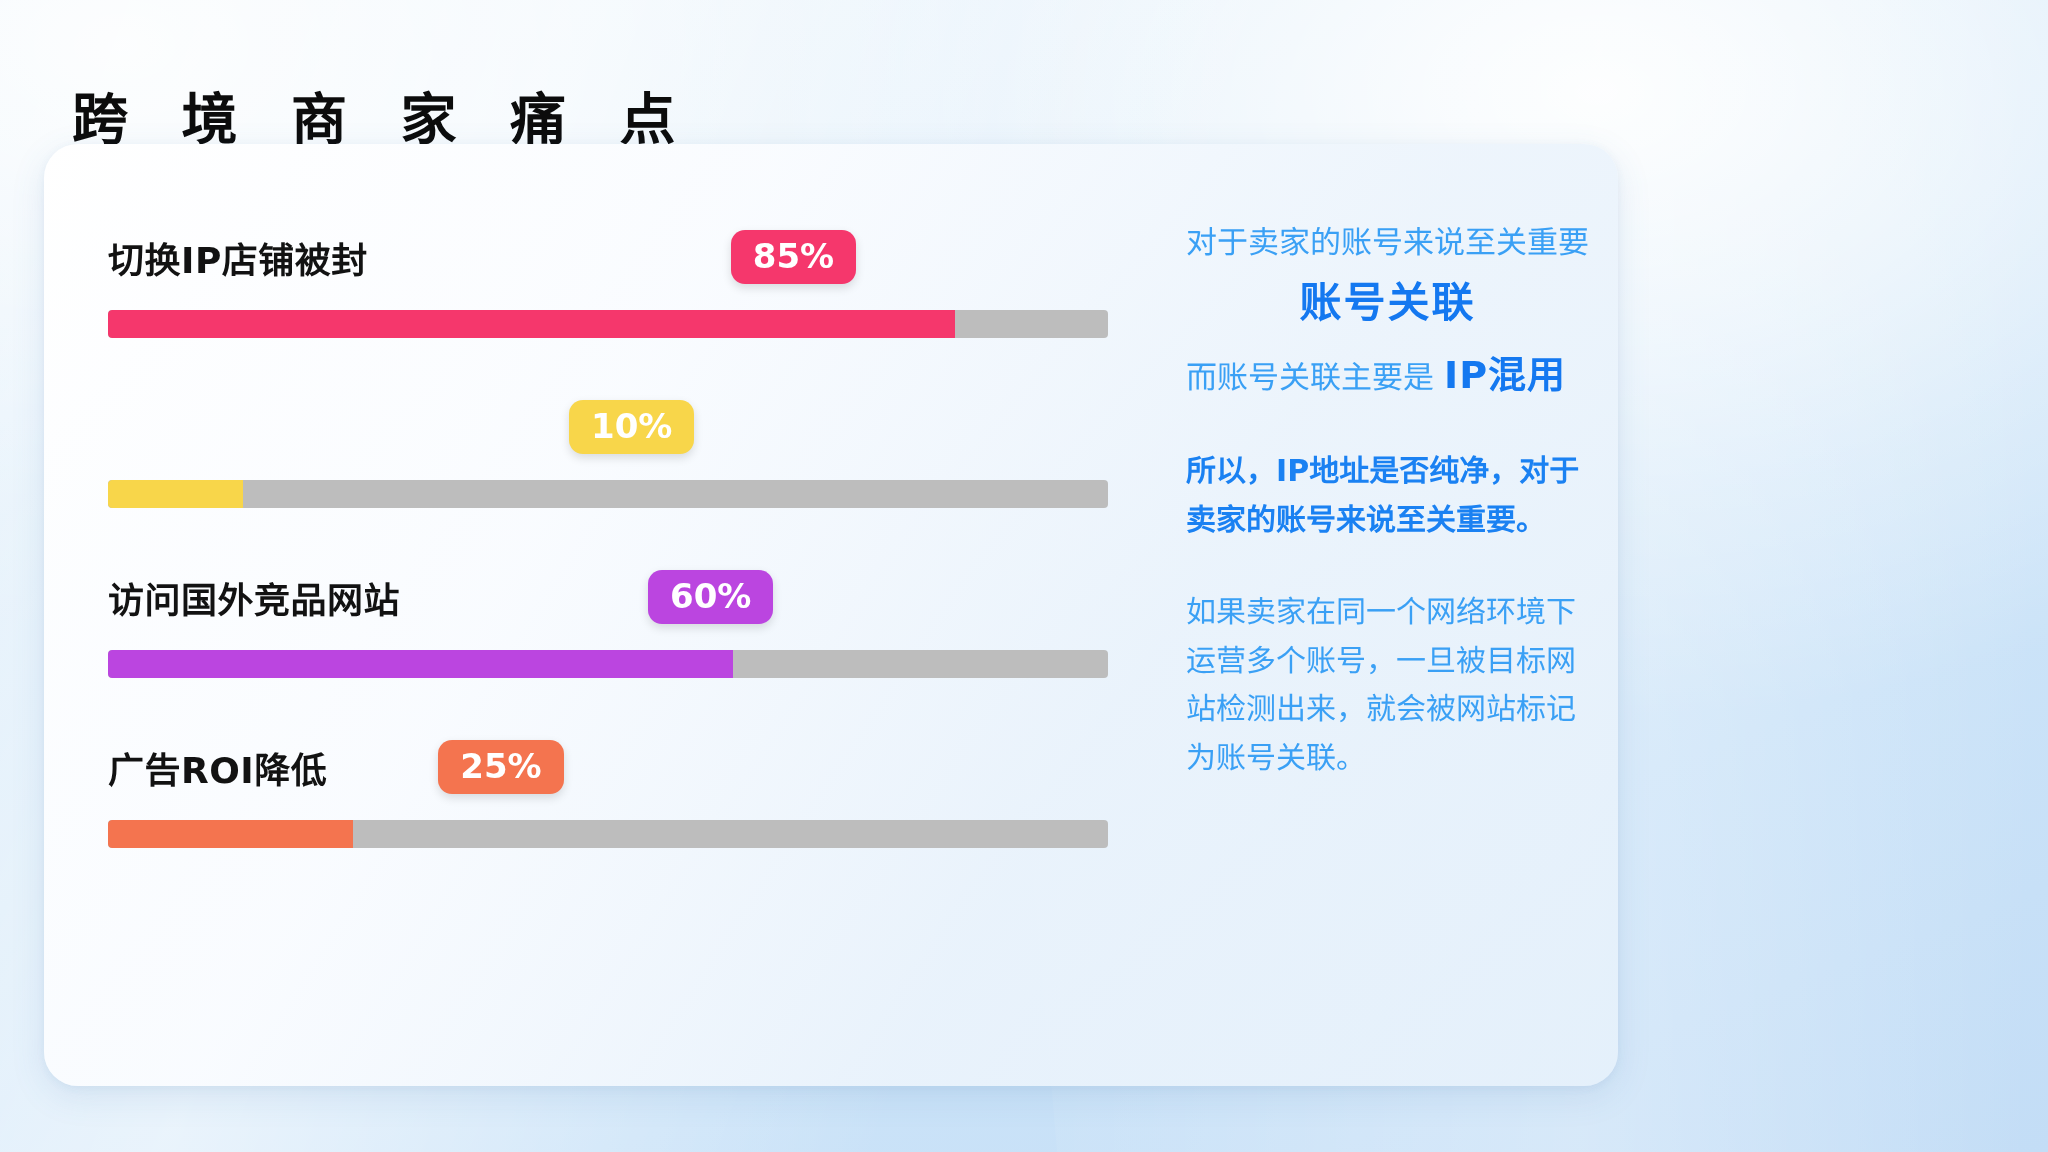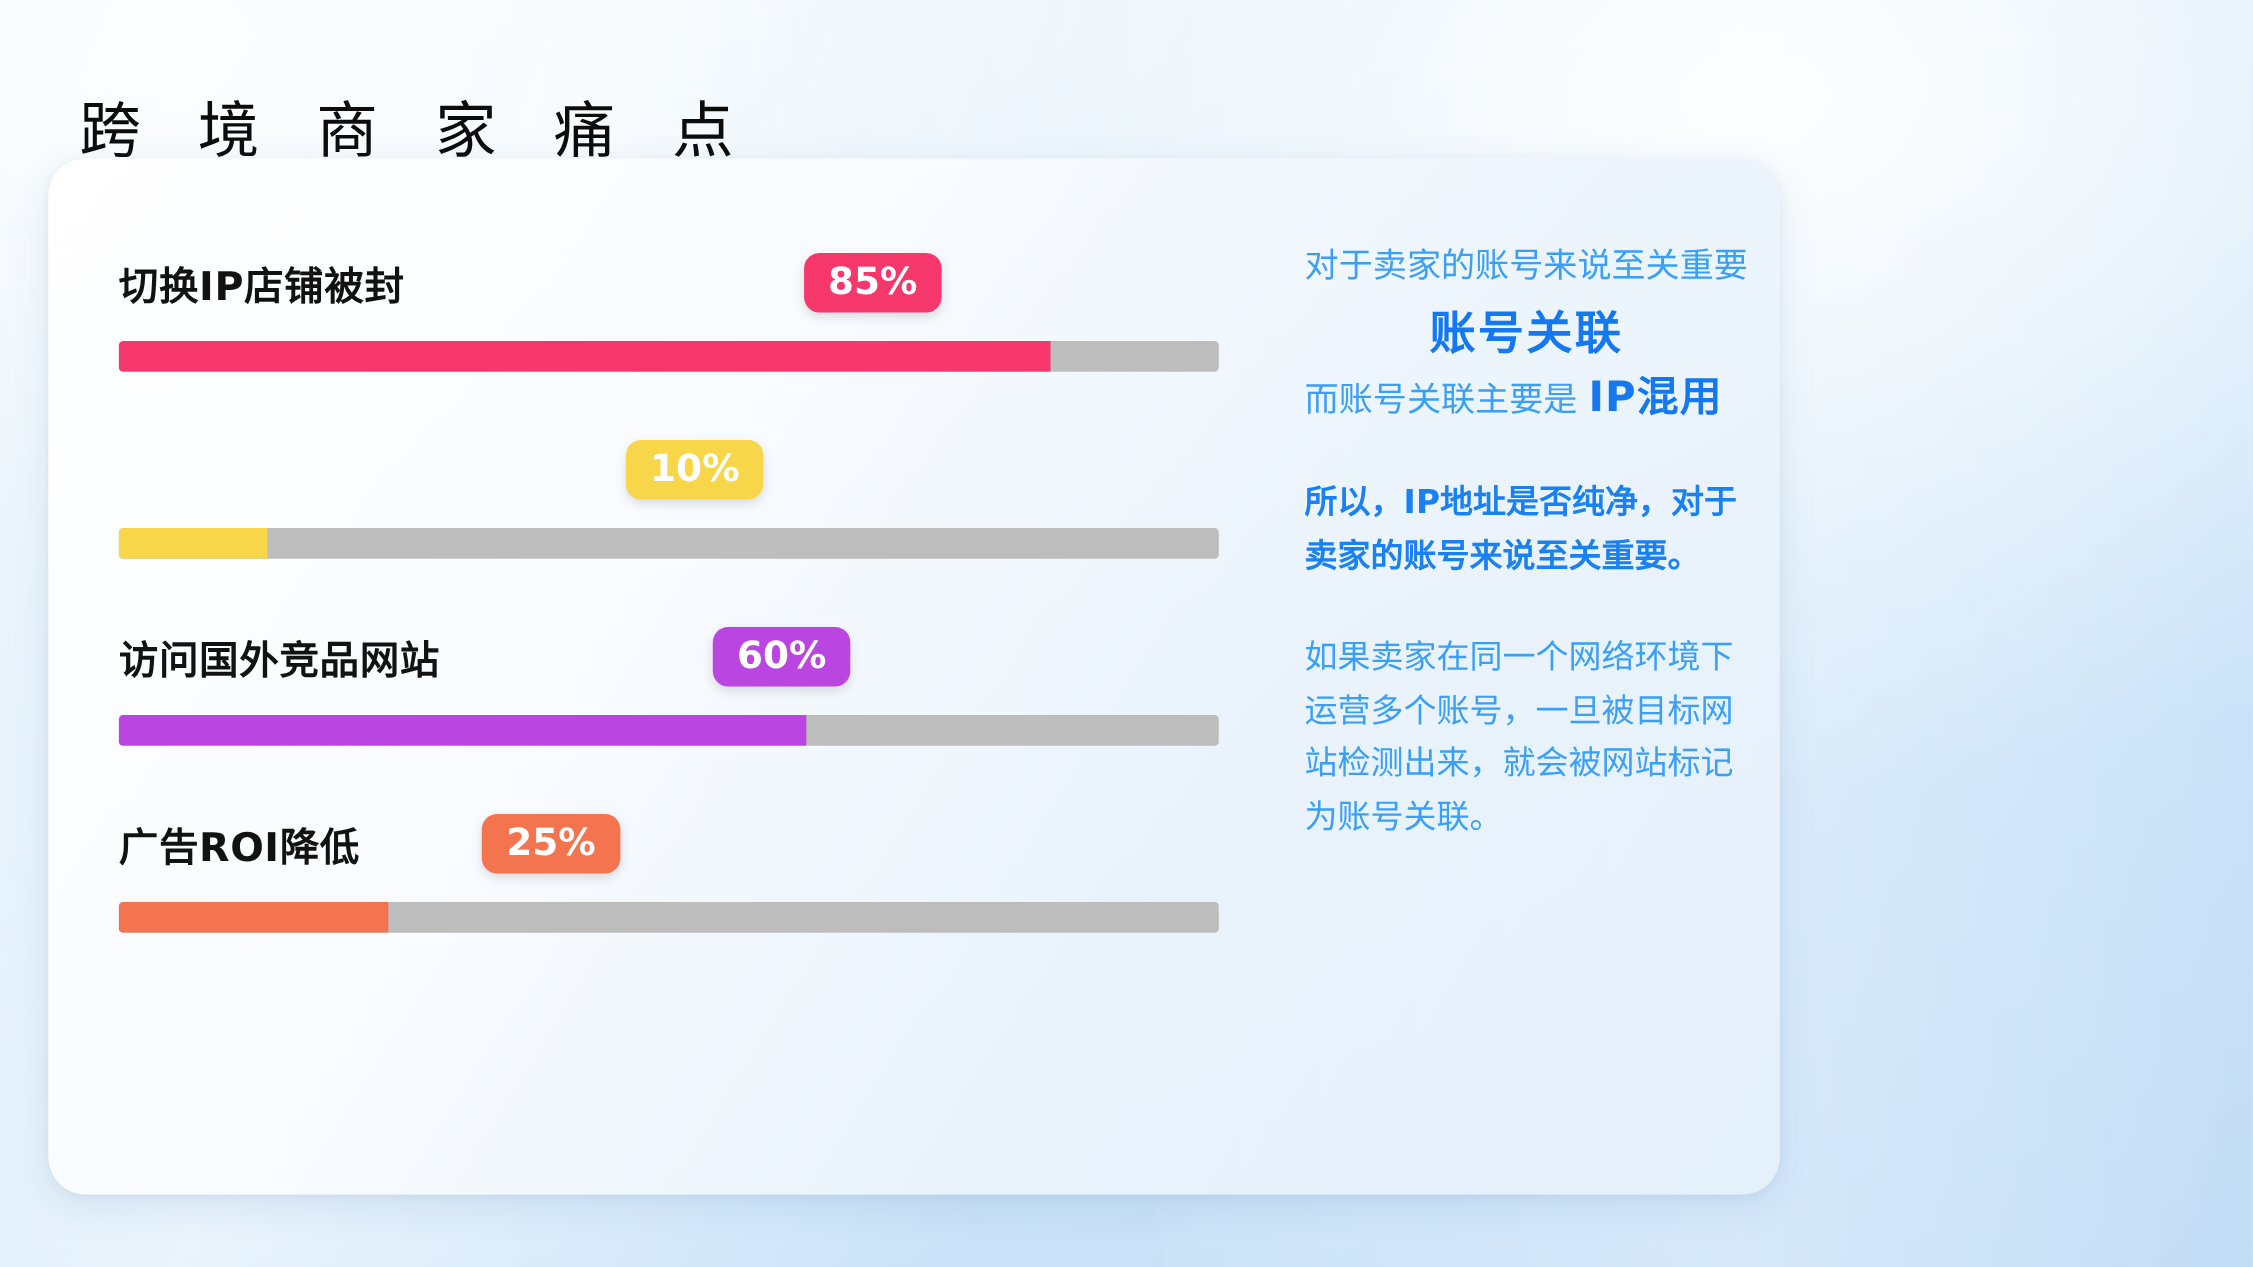--- a/index.html
+++ b/index.html
@@ -45,21 +45,21 @@
     transform: rotate(-5deg);
     pointer-events: none;
   }
 
   
   #page-title {
     position: absolute;
     left: 72px;
     top: 54px;
     font-size: 56px;
-    font-weight: 400;
+    font-weight: 700;
     color: #0c0c0c;
     letter-spacing: 17px;
     line-height: 1;
     white-space: nowrap;
     font-family: "DejaVu Sans", "Liberation Sans", sans-serif;
   }
 
   
   #main-card {
     position: absolute;
@@ -149,21 +149,21 @@
     margin-top: 8px;
     letter-spacing: 2px;
     white-space: nowrap;
     text-align: center;
   }
   .copy-sub {
     font-size: 31px;
     color: #3aa0f5;
     font-weight: 500;
     line-height: 1.45;
-    margin-top: 0;
+    margin-top: 14px;
     white-space: nowrap;
   }
   .copy-sub .em {
     font-size: 38px;
     font-weight: 900;
     color: #1478f0;
     letter-spacing: 1px;
     margin-left: 10px;
   }
   .copy-para {

